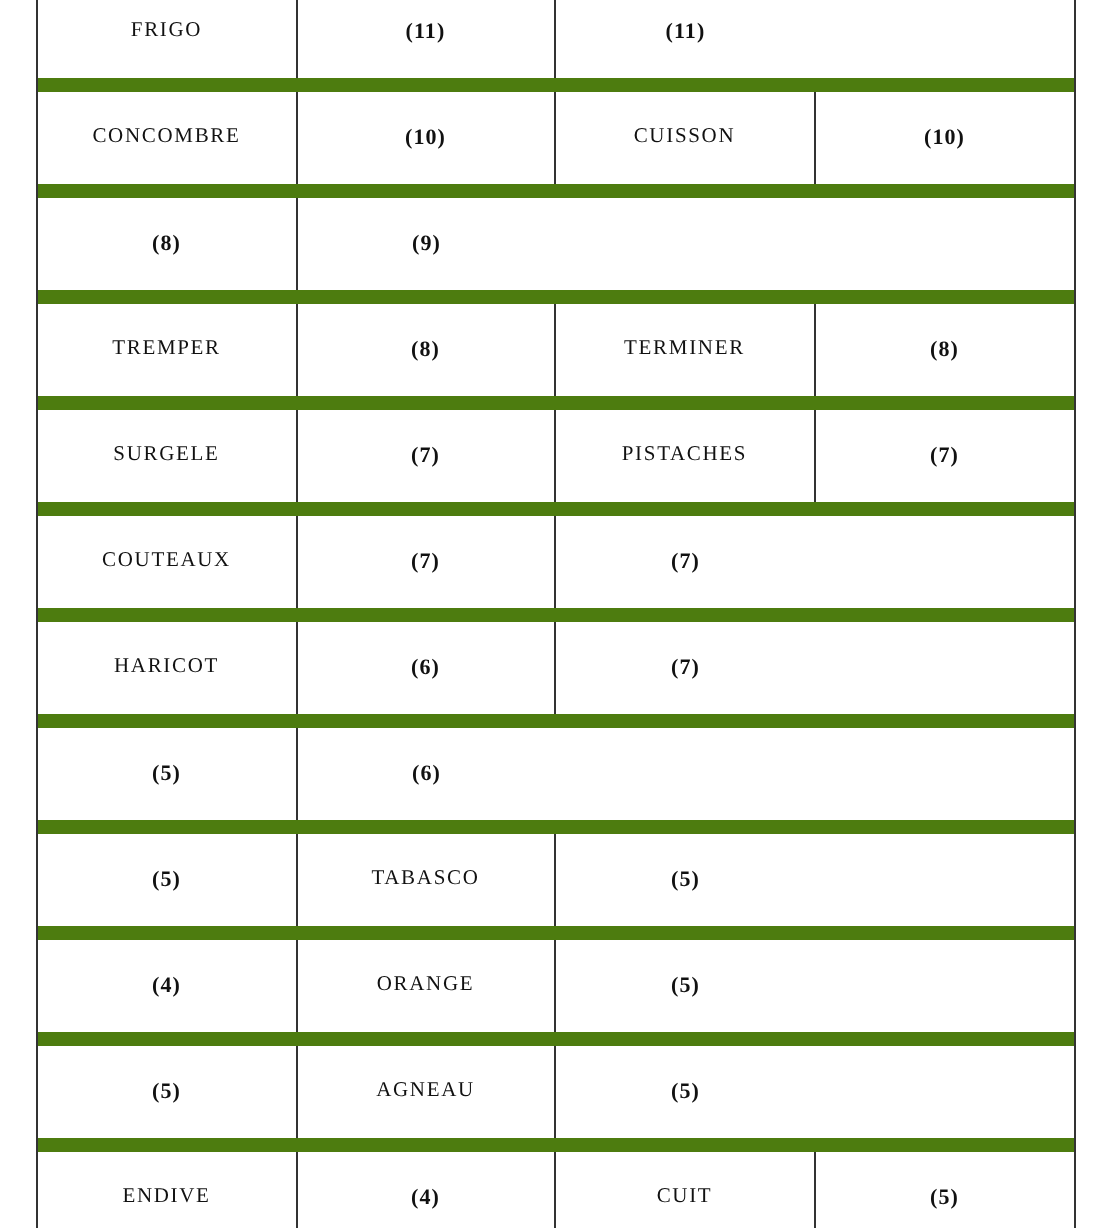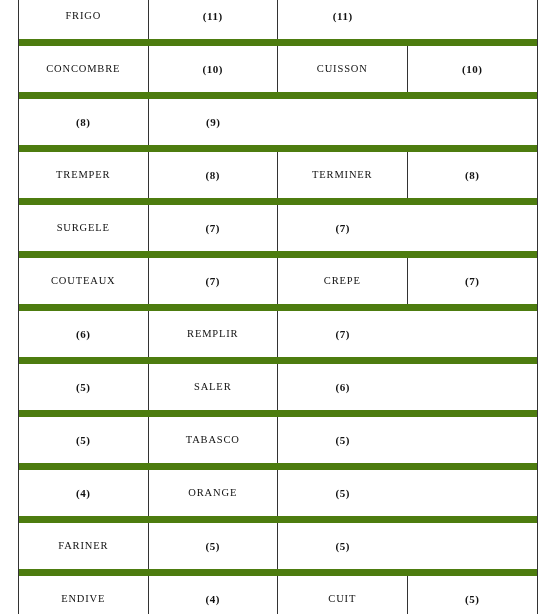--- a/index.html
+++ b/index.html
@@ -82,51 +82,50 @@
     </div>
     <div class="table-row">
       <div class="cell word">TREMPER</div>
       <div class="cell count">(8)</div>
       <div class="cell word">TERMINER</div>
       <div class="cell count">(8)</div>
     </div>
     <div class="table-row">
       <div class="cell word">SURGELE</div>
       <div class="cell count">(7)</div>
+      <div class="cell word">PISTACHES</div>
       <div class="cell count">(7)</div>
     </div>
     <div class="table-row">
       <div class="cell word">COUTEAUX</div>
       <div class="cell count">(7)</div>
-      <div class="cell word">CREPE</div>
       <div class="cell count">(7)</div>
     </div>
     <div class="table-row">
+      <div class="cell word">HARICOT</div>
       <div class="cell count">(6)</div>
-      <div class="cell word">REMPLIR</div>
       <div class="cell count">(7)</div>
     </div>
     <div class="table-row">
       <div class="cell count">(5)</div>
-      <div class="cell word">SALER</div>
       <div class="cell count">(6)</div>
     </div>
     <div class="table-row">
       <div class="cell count">(5)</div>
       <div class="cell word">TABASCO</div>
       <div class="cell count">(5)</div>
     </div>
     <div class="table-row">
       <div class="cell count">(4)</div>
       <div class="cell word">ORANGE</div>
       <div class="cell count">(5)</div>
     </div>
     <div class="table-row">
-      <div class="cell word">FARINER</div>
       <div class="cell count">(5)</div>
+      <div class="cell word">AGNEAU</div>
       <div class="cell count">(5)</div>
     </div>
     <div class="table-row">
       <div class="cell word">ENDIVE</div>
       <div class="cell count">(4)</div>
       <div class="cell word">CUIT</div>
       <div class="cell count">(5)</div>
     </div>
   </div>
 

